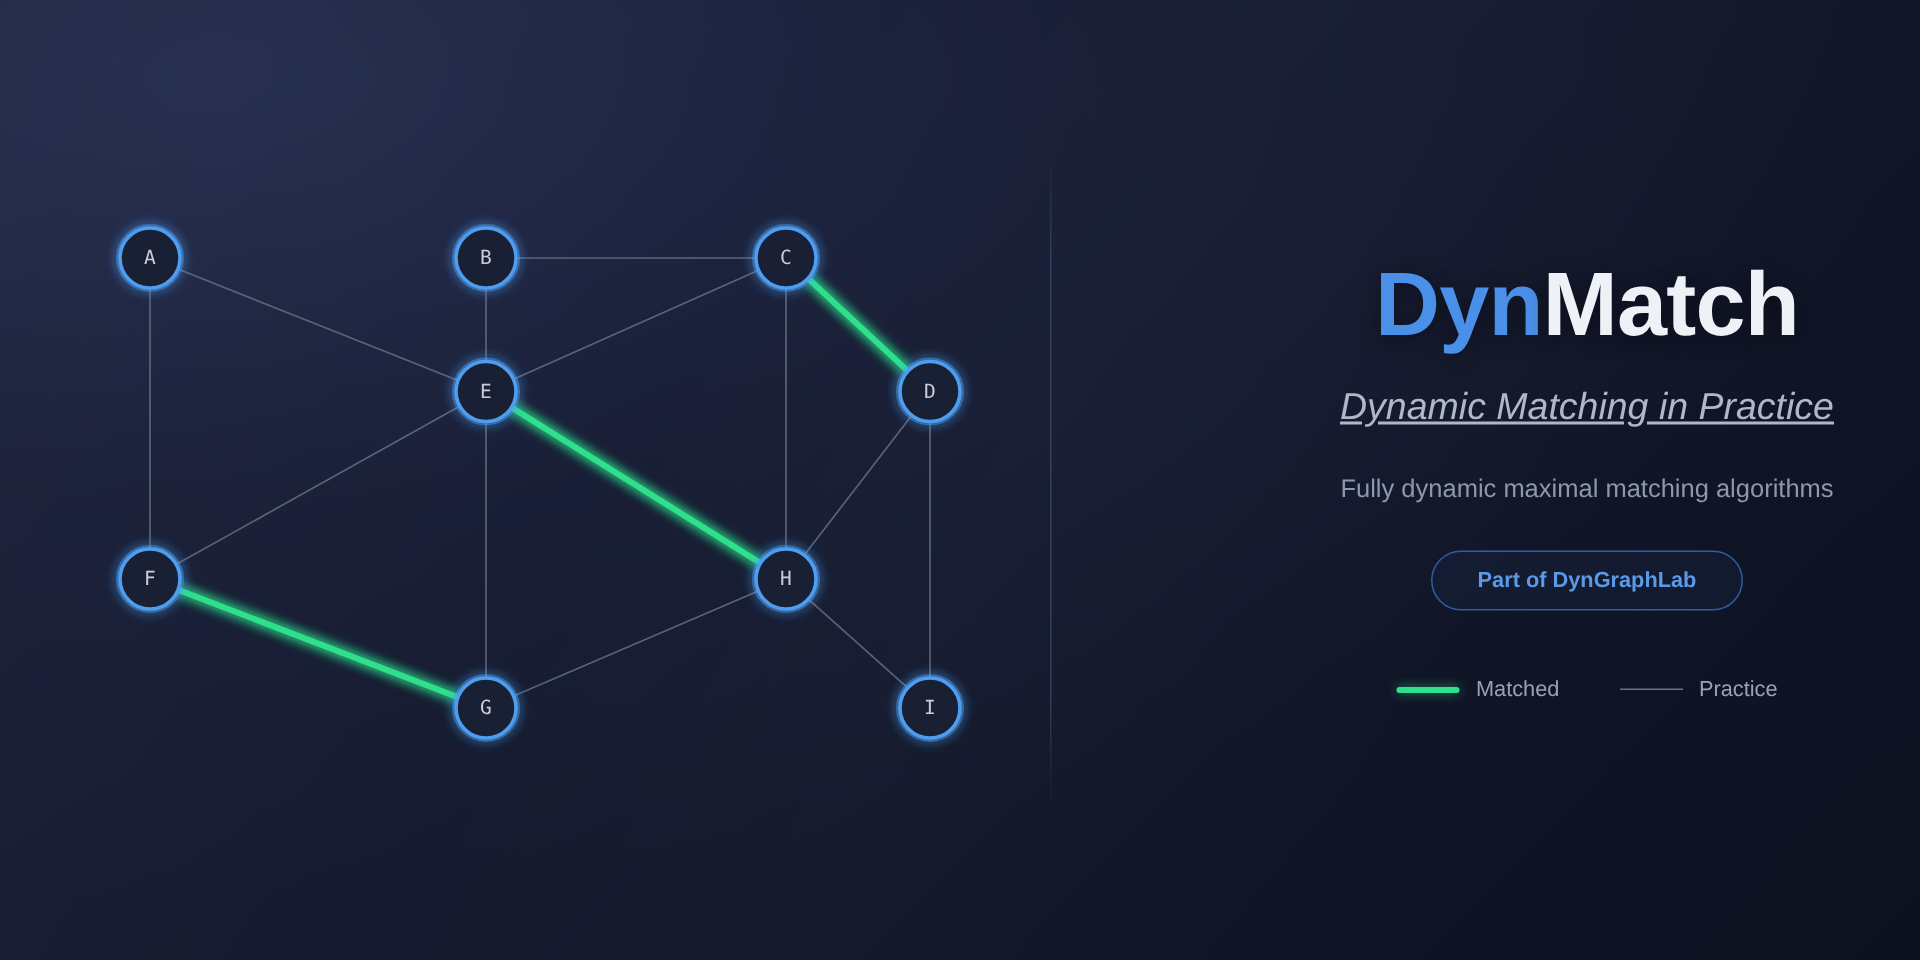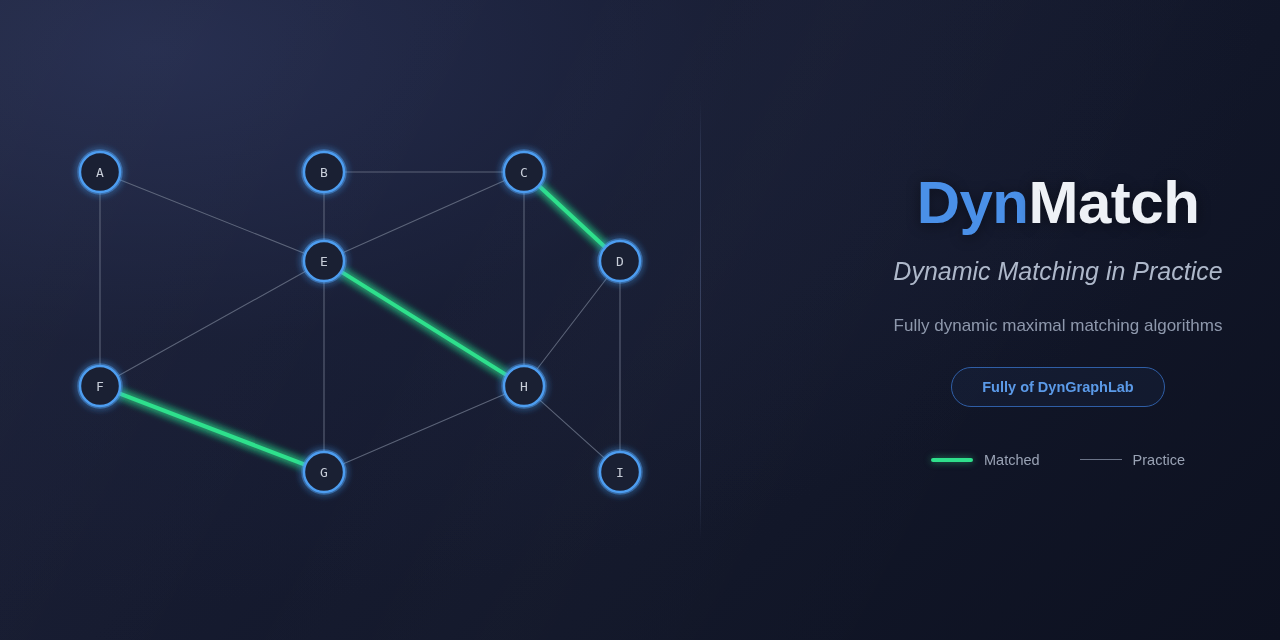--- a/index.html
+++ b/index.html
@@ -73,20 +73,21 @@
   }
   #title .dyn { color: #4a90e8; }
   #title .match { color: #eef1f6; }
 
   #subtitle {
     margin-top: 24px;
     font-size: 25px;
     font-style: italic;
     color: #aeb8ca;
     font-weight: normal;
+    text-decoration: underline;
   }
   #tagline {
     margin-top: 30px;
     font-size: 17px;
     color: #8e98ac;
   }
   #badge {
     margin-top: 31px;
     border: 1.5px solid #2f5ea6;
     border-radius: 999px;
@@ -226,21 +227,21 @@
   </svg>
 
   <div id="panel">
 
     <h1 id="title"><span class="dyn">Dyn</span><span class="match">Match</span></h1>
 
     <div id="subtitle">Dynamic Matching in Practice</div>
 
     <div id="tagline">Fully dynamic maximal matching algorithms</div>
 
-    <div id="badge">Fully of DynGraphLab</div>
+    <div id="badge">Part of DynGraphLab</div>
 
     <div id="legend">
       <div class="legend-item">
         <span class="legend-swatch-matched"></span>
         <span class="legend-text">Matched</span>
       </div>
       <div class="legend-item">
         <span class="legend-swatch-unmatched"></span>
         <span class="legend-text">Practice</span>
       </div>

